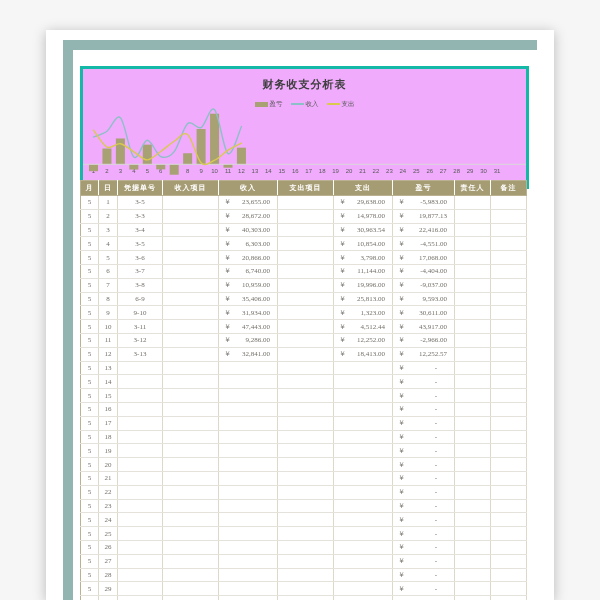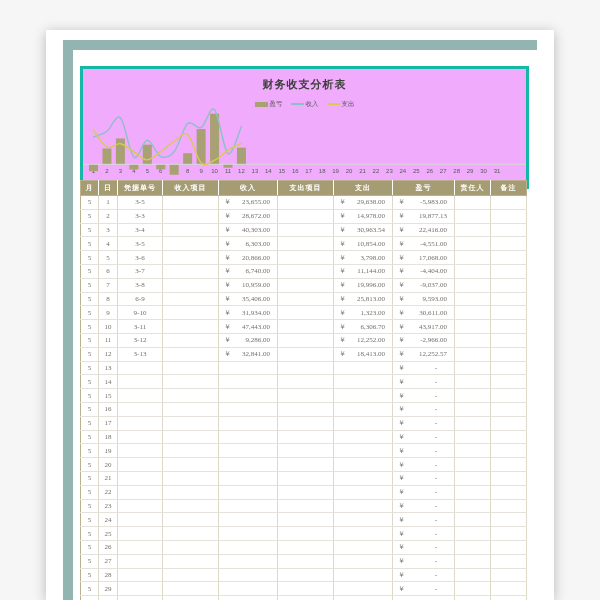--- a/index.html
+++ b/index.html
@@ -408,21 +408,21 @@
           <td>
             <div class="amt">
               <span class="cur">￥</span>
               <span class="num">47,443.00</span>
             </div>
           </td>
           <td></td>
           <td>
             <div class="amt">
               <span class="cur">￥</span>
-              <span class="num">6,306.70</span>
+              <span class="num">4,512.44</span>
             </div>
           </td>
           <td>
             <div class="amt">
               <span class="cur">￥</span>
               <span class="num">43,917.00</span>
             </div>
           </td>
           <td></td>
           <td></td>

